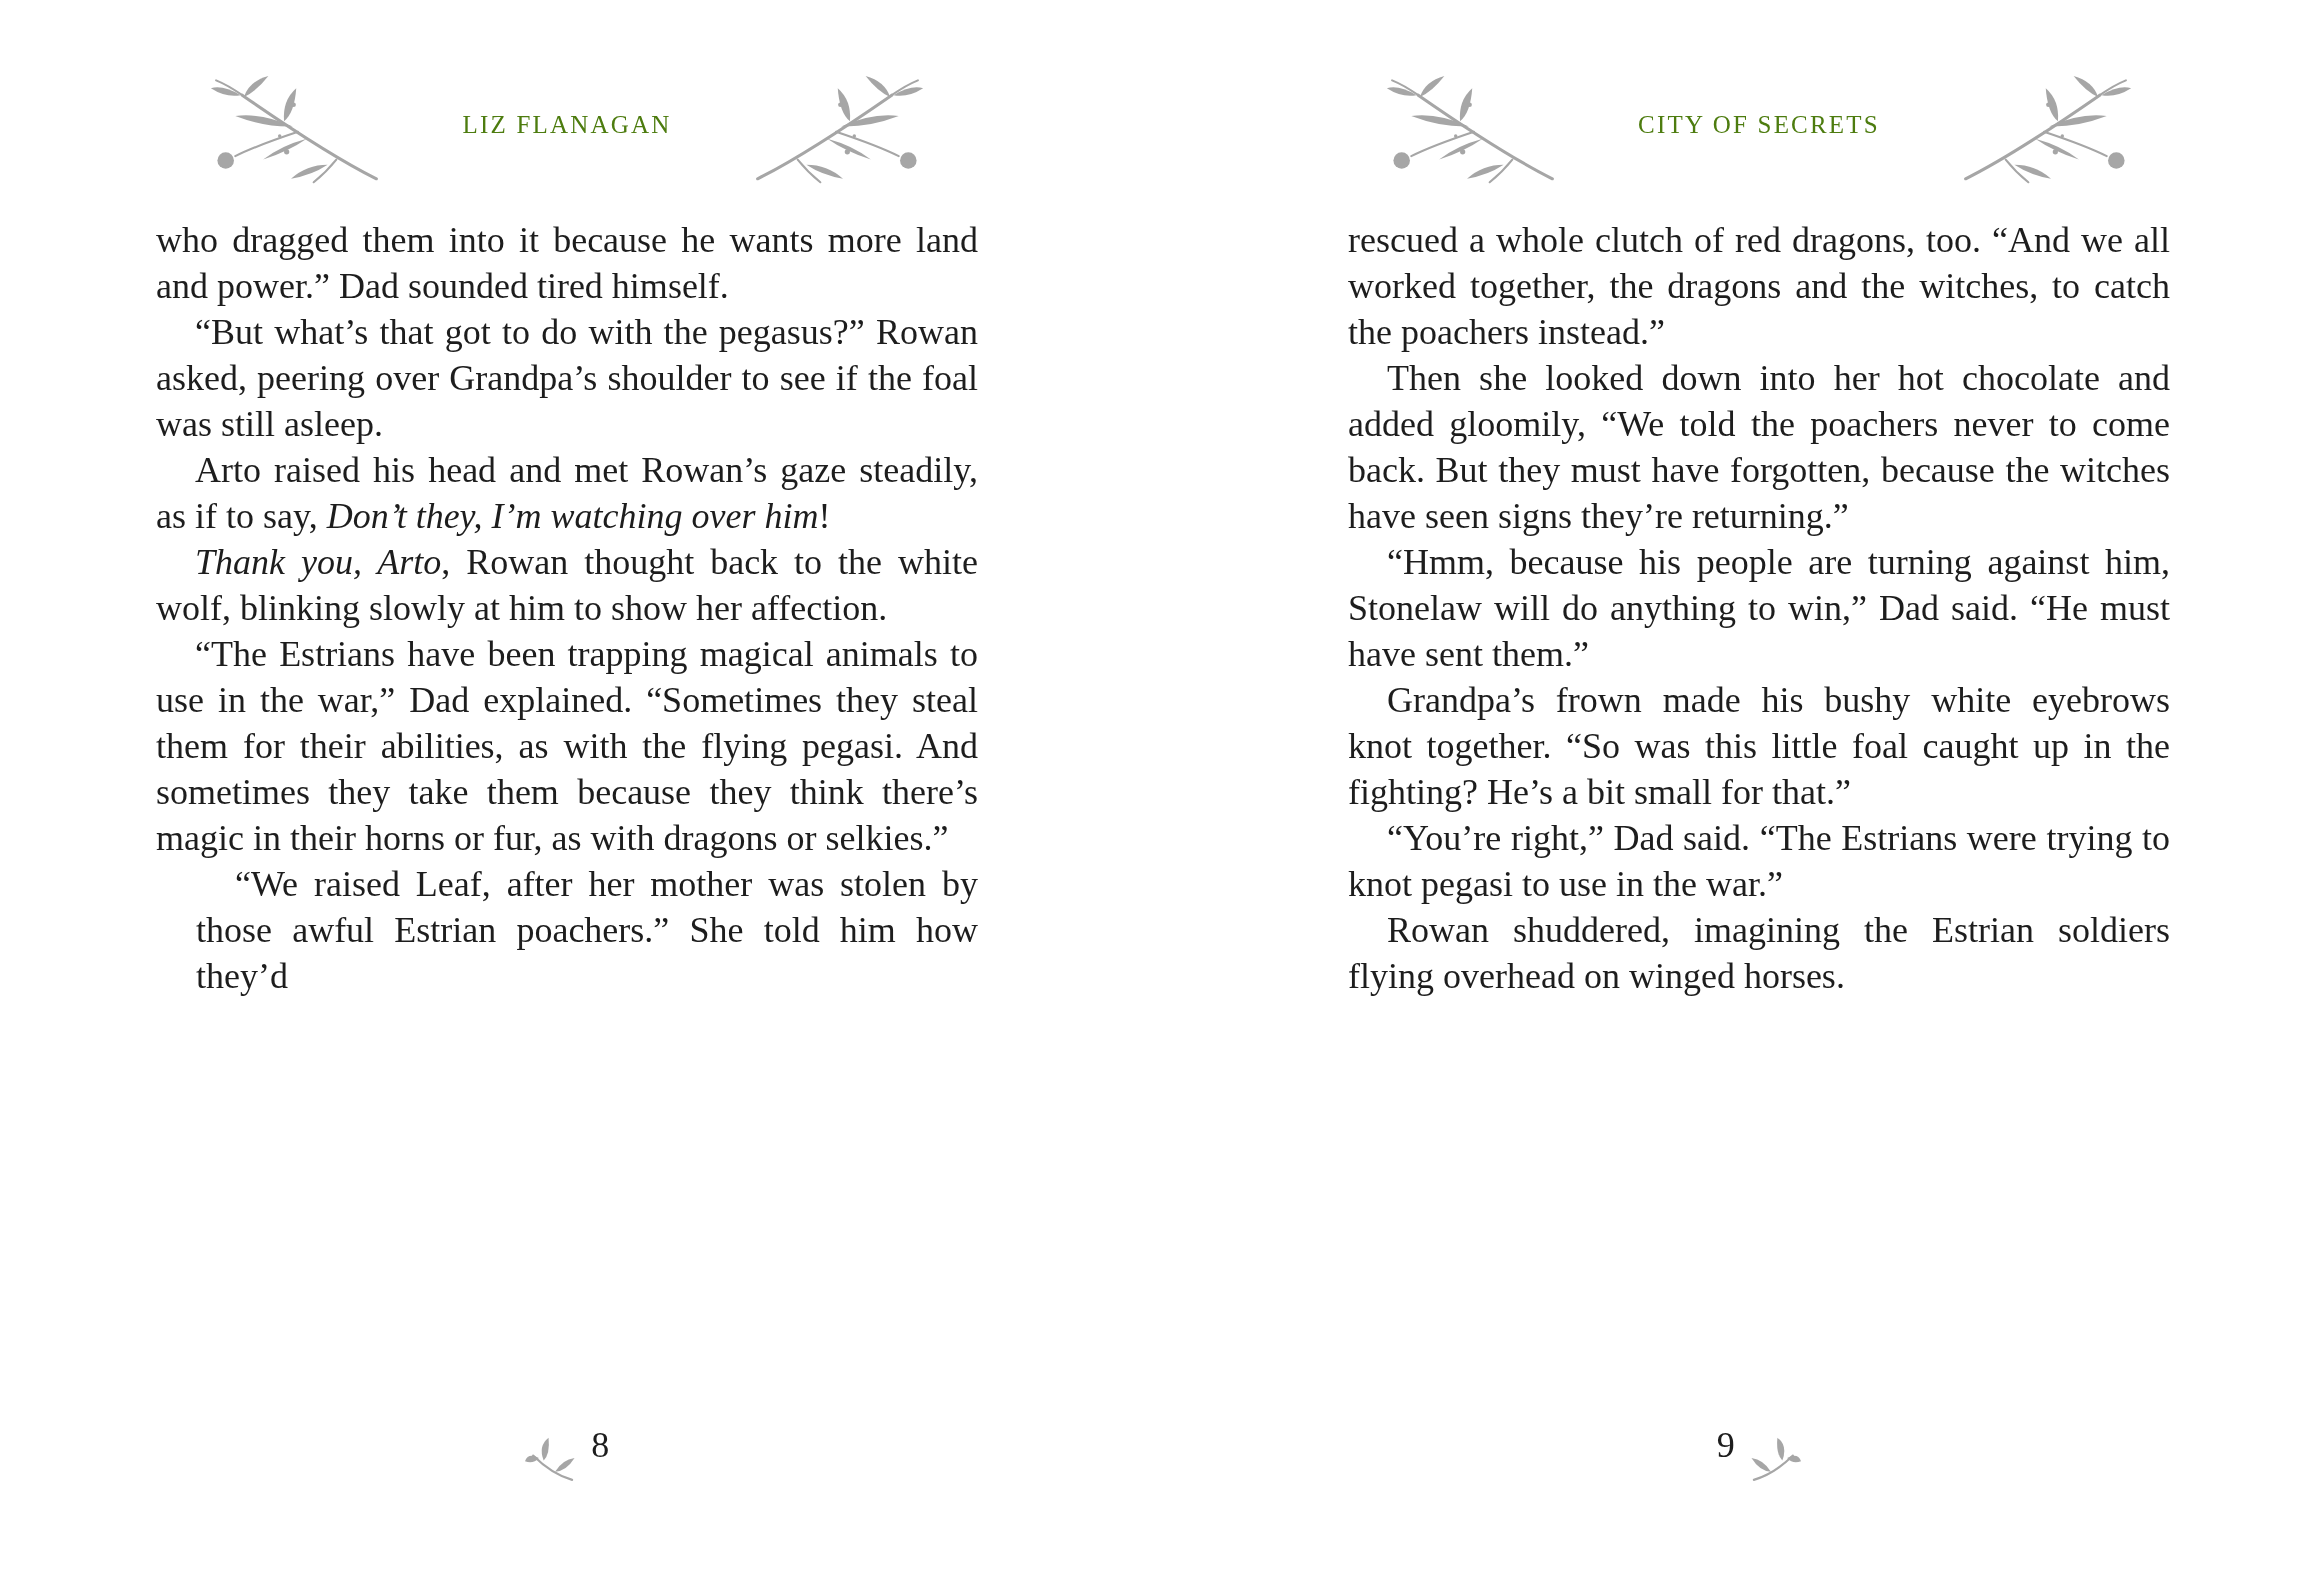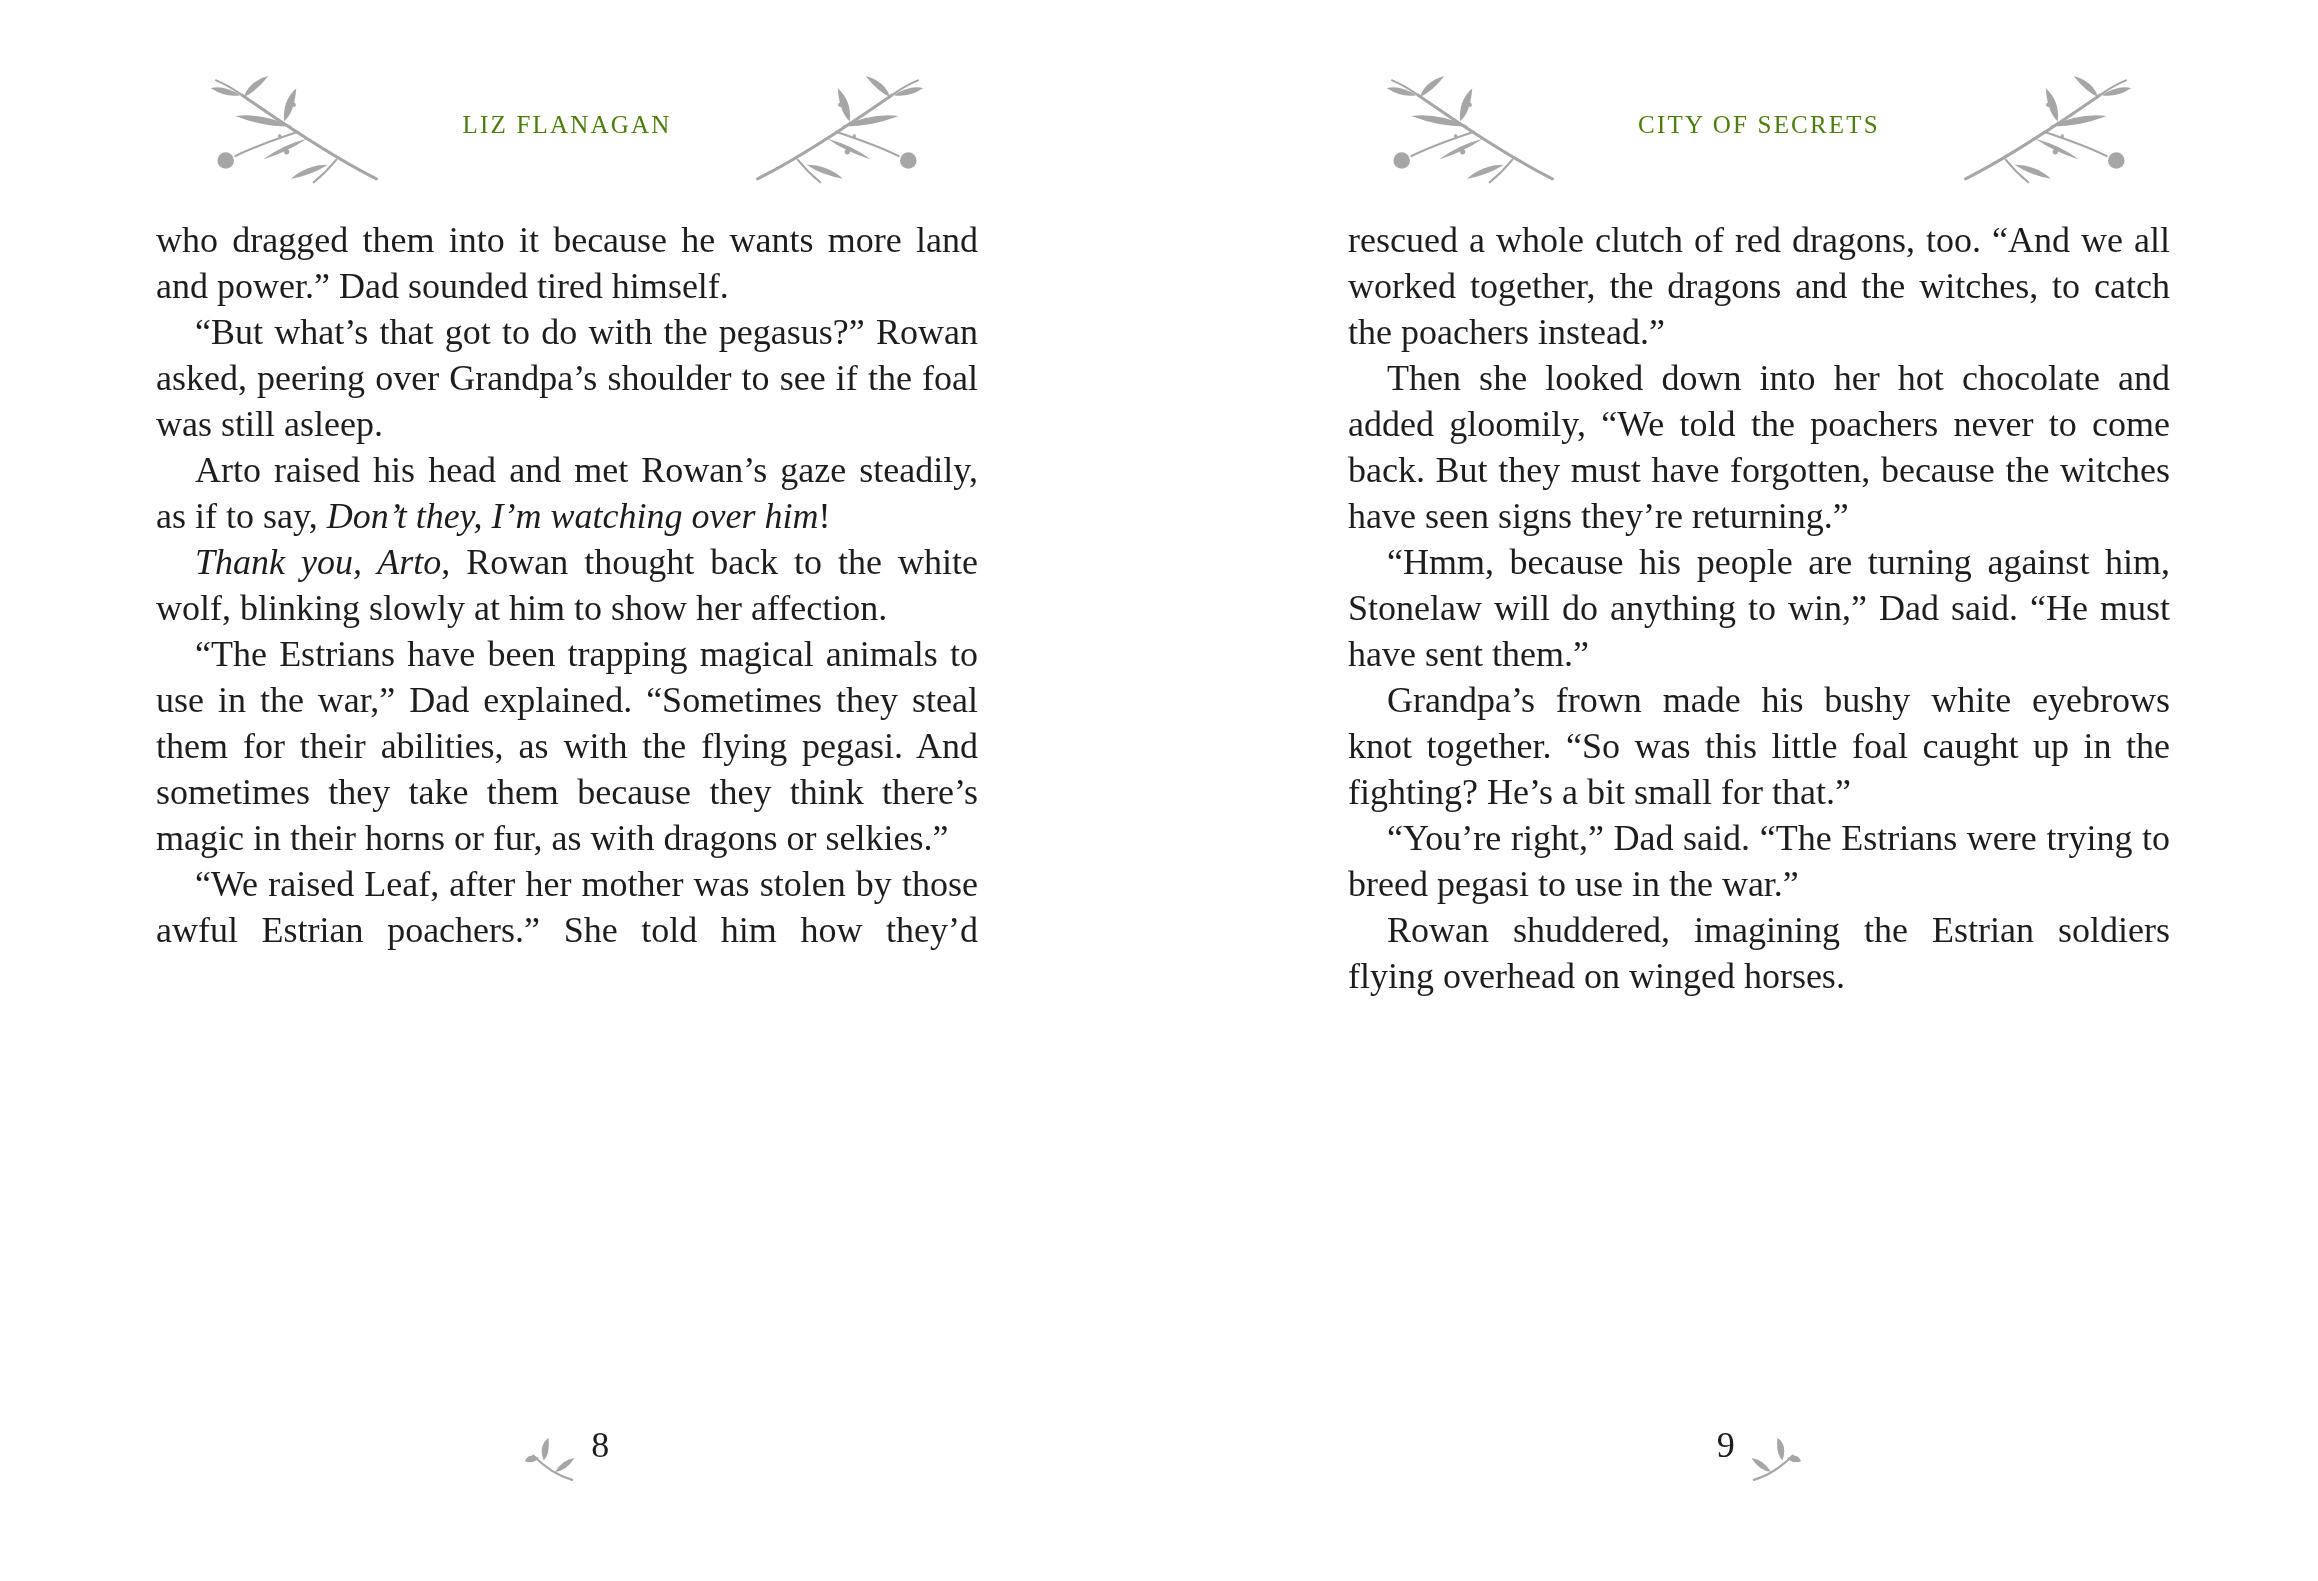--- a/index.html
+++ b/index.html
@@ -37,21 +37,21 @@
   }
 
   .body-text {
     position: absolute; top: 217px; left: 0; width: 100%;
     font-size: 36px;
     line-height: 46px;
     text-align: justify;
   }
   .para { margin: 0; }
   .para.indent { text-indent: 39px; }
-  .para.continues { text-align-last: justify; }
+  .para.continues { text-align-last: justify; margin-left: 40px; }
   .it { font-style: italic; }
 
   .page-footer {
     position: absolute; top: 1418px; left: 0; right: 0;
     height: 80px;
     display: flex; justify-content: center; align-items: flex-start;
     gap: 14.3px;
   }
   .page-number { font-size: 36px; line-height: 1; padding-top: 9px; }
   .sprig svg { width: 52px; height: 52px; display: block; }
@@ -145,21 +145,21 @@
             <use href="#branch"></use>
           </svg>
       </span>
     </div>
 
     <div class="body-text">
         <p class="para"><span>rescued a whole clutch of red dragons, too. “And we all worked together, the dragons and the witches, to catch the poachers instead.”</span></p>
         <p class="para indent"><span>Then she looked down into her hot chocolate and added gloomily, “We told the poachers never to come back. But they must have forgotten, because the witches have seen signs they’re returning.”</span></p>
         <p class="para indent"><span>“Hmm, because his people are turning against him, Stonelaw will do anything to win,” Dad said. “He must have sent them.”</span></p>
         <p class="para indent"><span>Grandpa’s frown made his bushy white eyebrows knot together. “So was this little foal caught up in the fighting? He’s a bit small for that.”</span></p>
-        <p class="para indent"><span>“You’re right,” Dad said. “The Estrians were trying to breed pegasi to use in the war.”</span></p>
+        <p class="para indent"><span>“You’re right,” Dad said. “The Estrians were trying to knot pegasi to use in the war.”</span></p>
         <p class="para indent"><span>Rowan shuddered, imagining the Estrian soldiers flying overhead on winged horses.</span></p>
       </div>
 
     <div class="page-footer">
       <div class="page-number">9</div>
       <span class="sprig mirror">
         <svg viewBox="0 0 58 58" width="52" height="52">
             <use href="#sprig"></use>
           </svg>
       </span>

